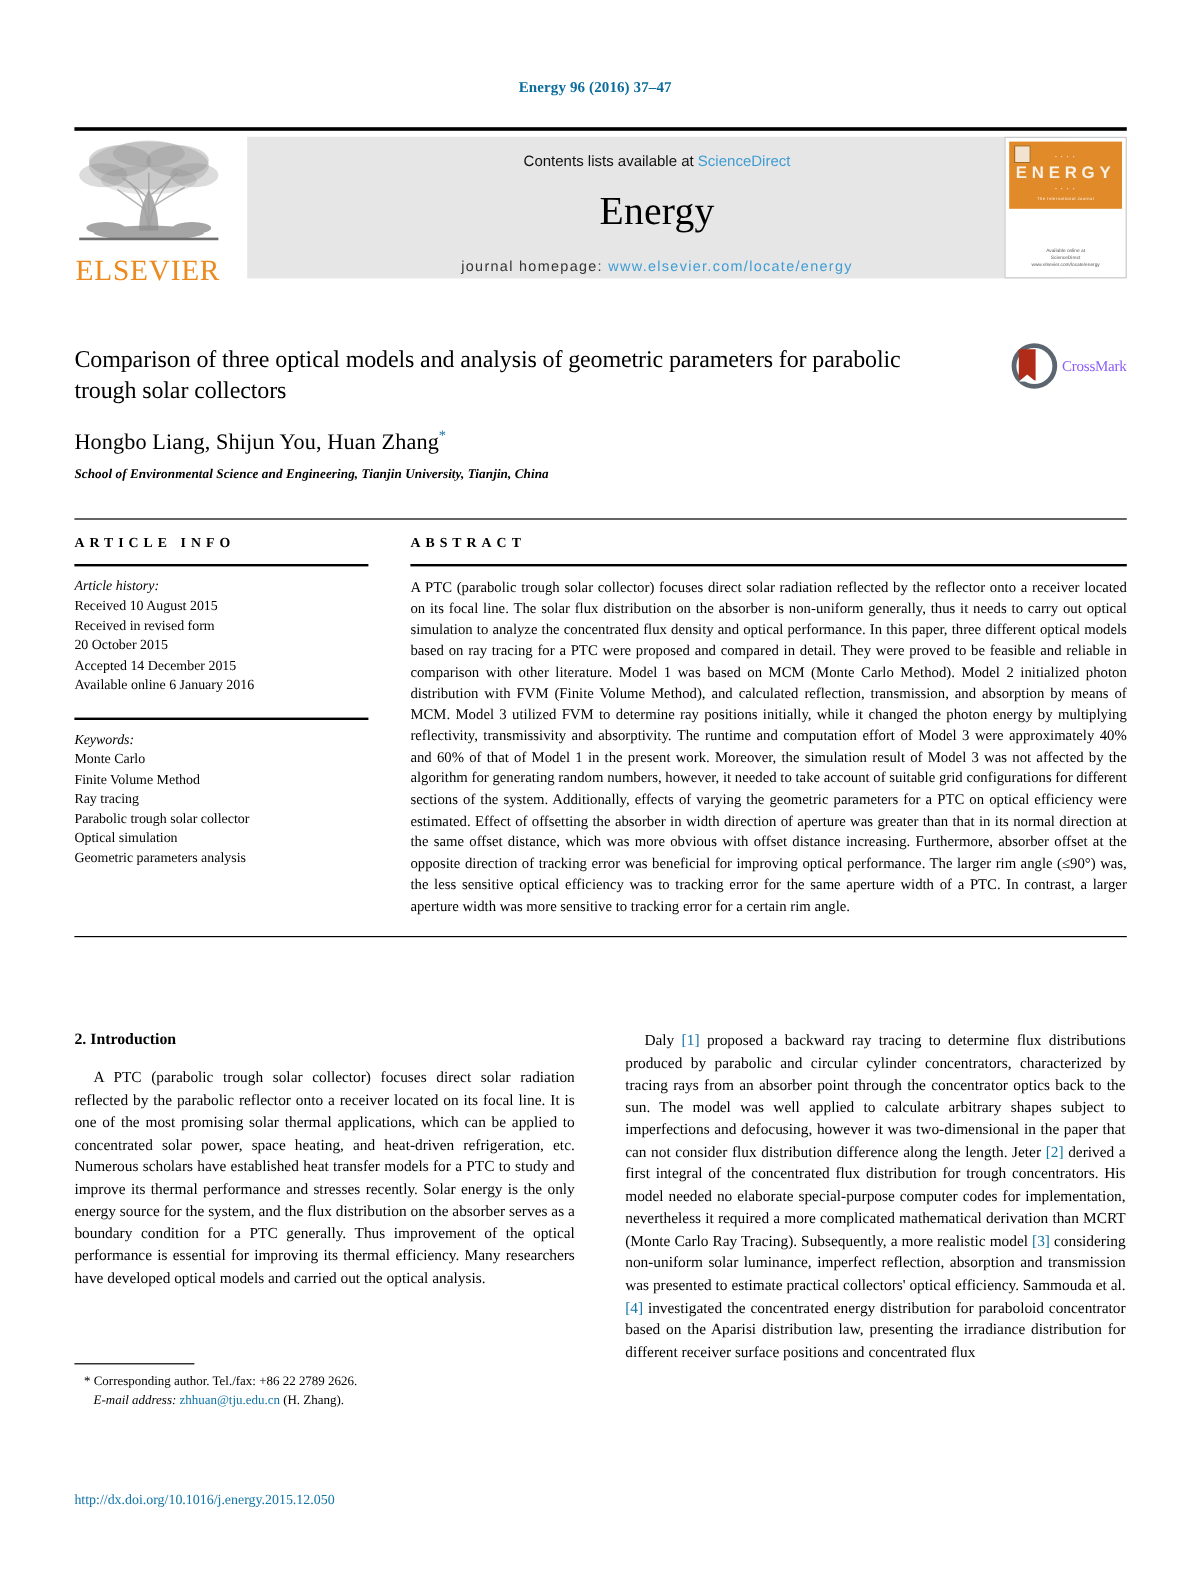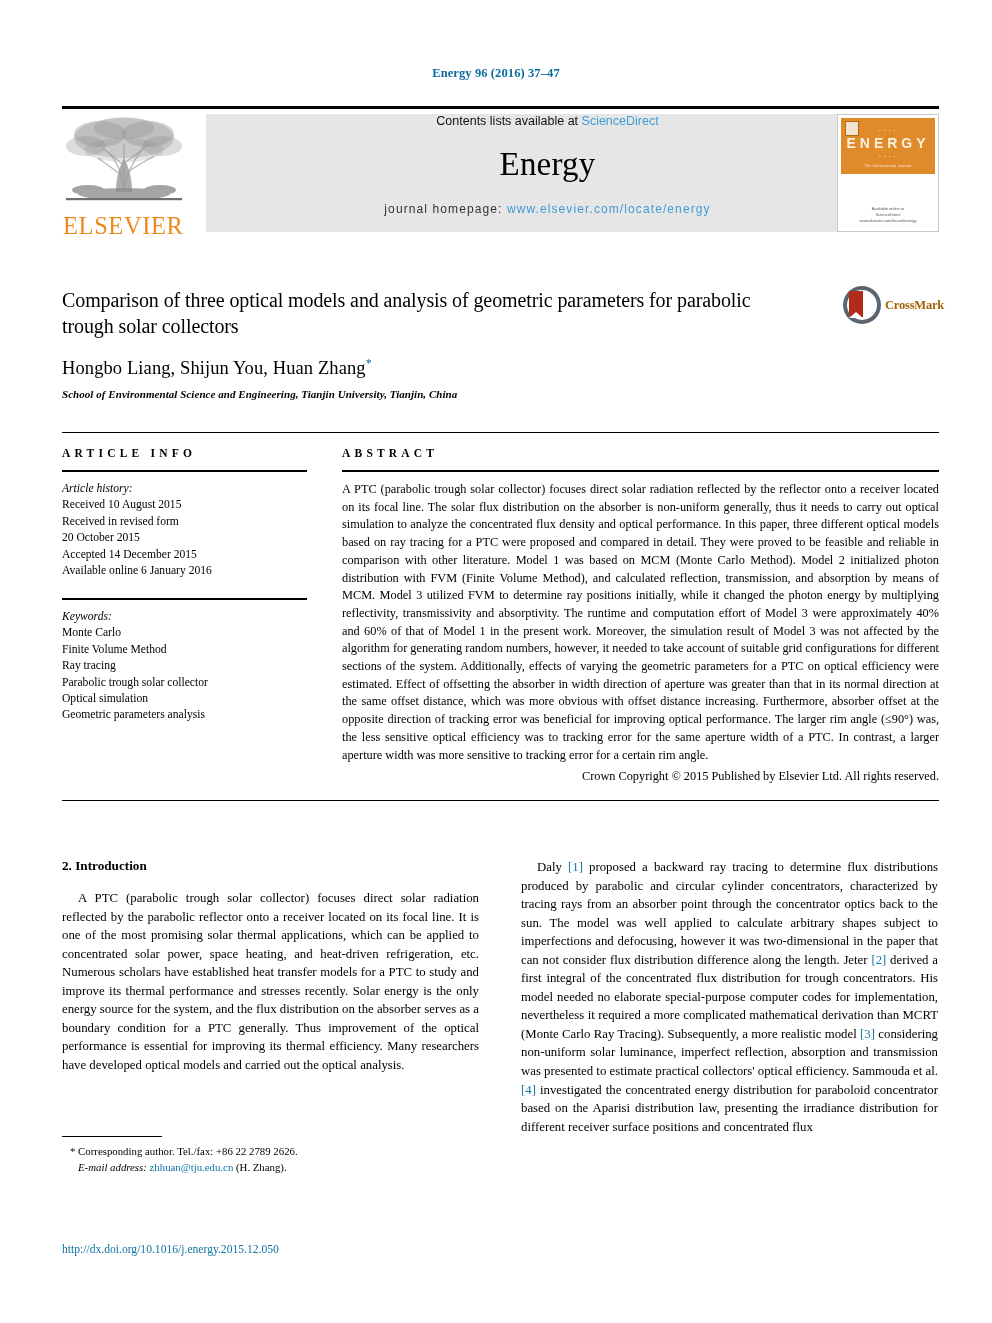--- a/index.html
+++ b/index.html
@@ -78,20 +78,21 @@
     top: 8px;
     left: 144px;
     width: 683px;
     height: 118px;
     background: #e6e6e6;
   }
   .contents-line {
     text-align: center;
     font-family: "Liberation Sans", sans-serif;
     font-size: 12.5px;
+    padding-top: 13px;
     color: #111;
   }
   .contents-line .sd {
     color: #3f9dd4;
   }
   .journal-name {
     text-align: center;
     font-family: "Liberation Serif", serif;
     font-size: 33px;
     margin-top: 18px;
@@ -243,22 +244,22 @@
     border-left: 7px solid transparent;
     border-right: 7px solid transparent;
     border-bottom: 6px solid #ffffff;
   }
   .cm-text {
     position: absolute;
     left: 42px;
     top: 12px;
     font-family: "Liberation Serif", serif;
     font-size: 12.5px;
-    font-weight: bold;
-    color: #a16207;
+    font-weight: normal;
+    color: #8b5cf6;
     letter-spacing: -0.2px;
   }
 
   
   .band {
     position: absolute;
     top: 432px;
     left: 62px;
     width: 877px;
   }
@@ -499,21 +500,20 @@
           <div>Parabolic trough solar collector</div>
           <div>Optical simulation</div>
           <div>Geometric parameters analysis</div>
         </div>
       </div>
 
       <div class="col-abs">
         <div class="sec-head">ABSTRACT</div>
         <div class="thin-rule"></div>
         <div class="abstract-text">A PTC (parabolic trough solar collector) focuses direct solar radiation reflected by the reflector onto a receiver located on its focal line. The solar flux distribution on the absorber is non-uniform generally, thus it needs to carry out optical simulation to analyze the concentrated flux density and optical performance. In this paper, three different optical models based on ray tracing for a PTC were proposed and compared in detail. They were proved to be feasible and reliable in comparison with other literature. Model 1 was based on MCM (Monte Carlo Method). Model 2 initialized photon distribution with FVM (Finite Volume Method), and calculated reflection, transmission, and absorption by means of MCM. Model 3 utilized FVM to determine ray positions initially, while it changed the photon energy by multiplying reflectivity, transmissivity and absorptivity. The runtime and computation effort of Model 3 were approximately 40% and 60% of that of Model 1 in the present work. Moreover, the simulation result of Model 3 was not affected by the algorithm for generating random numbers, however, it needed to take account of suitable grid configurations for different sections of the system. Additionally, effects of varying the geometric parameters for a PTC on optical efficiency were estimated. Effect of offsetting the absorber in width direction of aperture was greater than that in its normal direction at the same offset distance, which was more obvious with offset distance increasing. Furthermore, absorber offset at the opposite direction of tracking error was beneficial for improving optical performance. The larger rim angle (≤90°) was, the less sensitive optical efficiency was to tracking error for the same aperture width of a PTC. In contrast, a larger aperture width was more sensitive to tracking error for a certain rim angle.</div>
-        <div class="copyright-line">Crown Copyright © 2015 Published by Elsevier Ltd. All rights reserved.</div>
       </div>
 
     </div>
     <div class="band-bottom-rule"></div>
   </div>
 
   <div class="body-cols">
     <div class="bcol">
       <div class="h2">2. Introduction</div>
       <p class="para">A PTC (parabolic trough solar collector) focuses direct solar radiation reflected by the parabolic reflector onto a receiver located on its focal line. It is one of the most promising solar thermal applications, which can be applied to concentrated solar power, space heating, and heat-driven refrigeration, etc. Numerous scholars have established heat transfer models for a PTC to study and improve its thermal performance and stresses recently. Solar energy is the only energy source for the system, and the flux distribution on the absorber serves as a boundary condition for a PTC generally. Thus improvement of the optical performance is essential for improving its thermal efficiency. Many researchers have developed optical models and carried out the optical analysis.</p>

